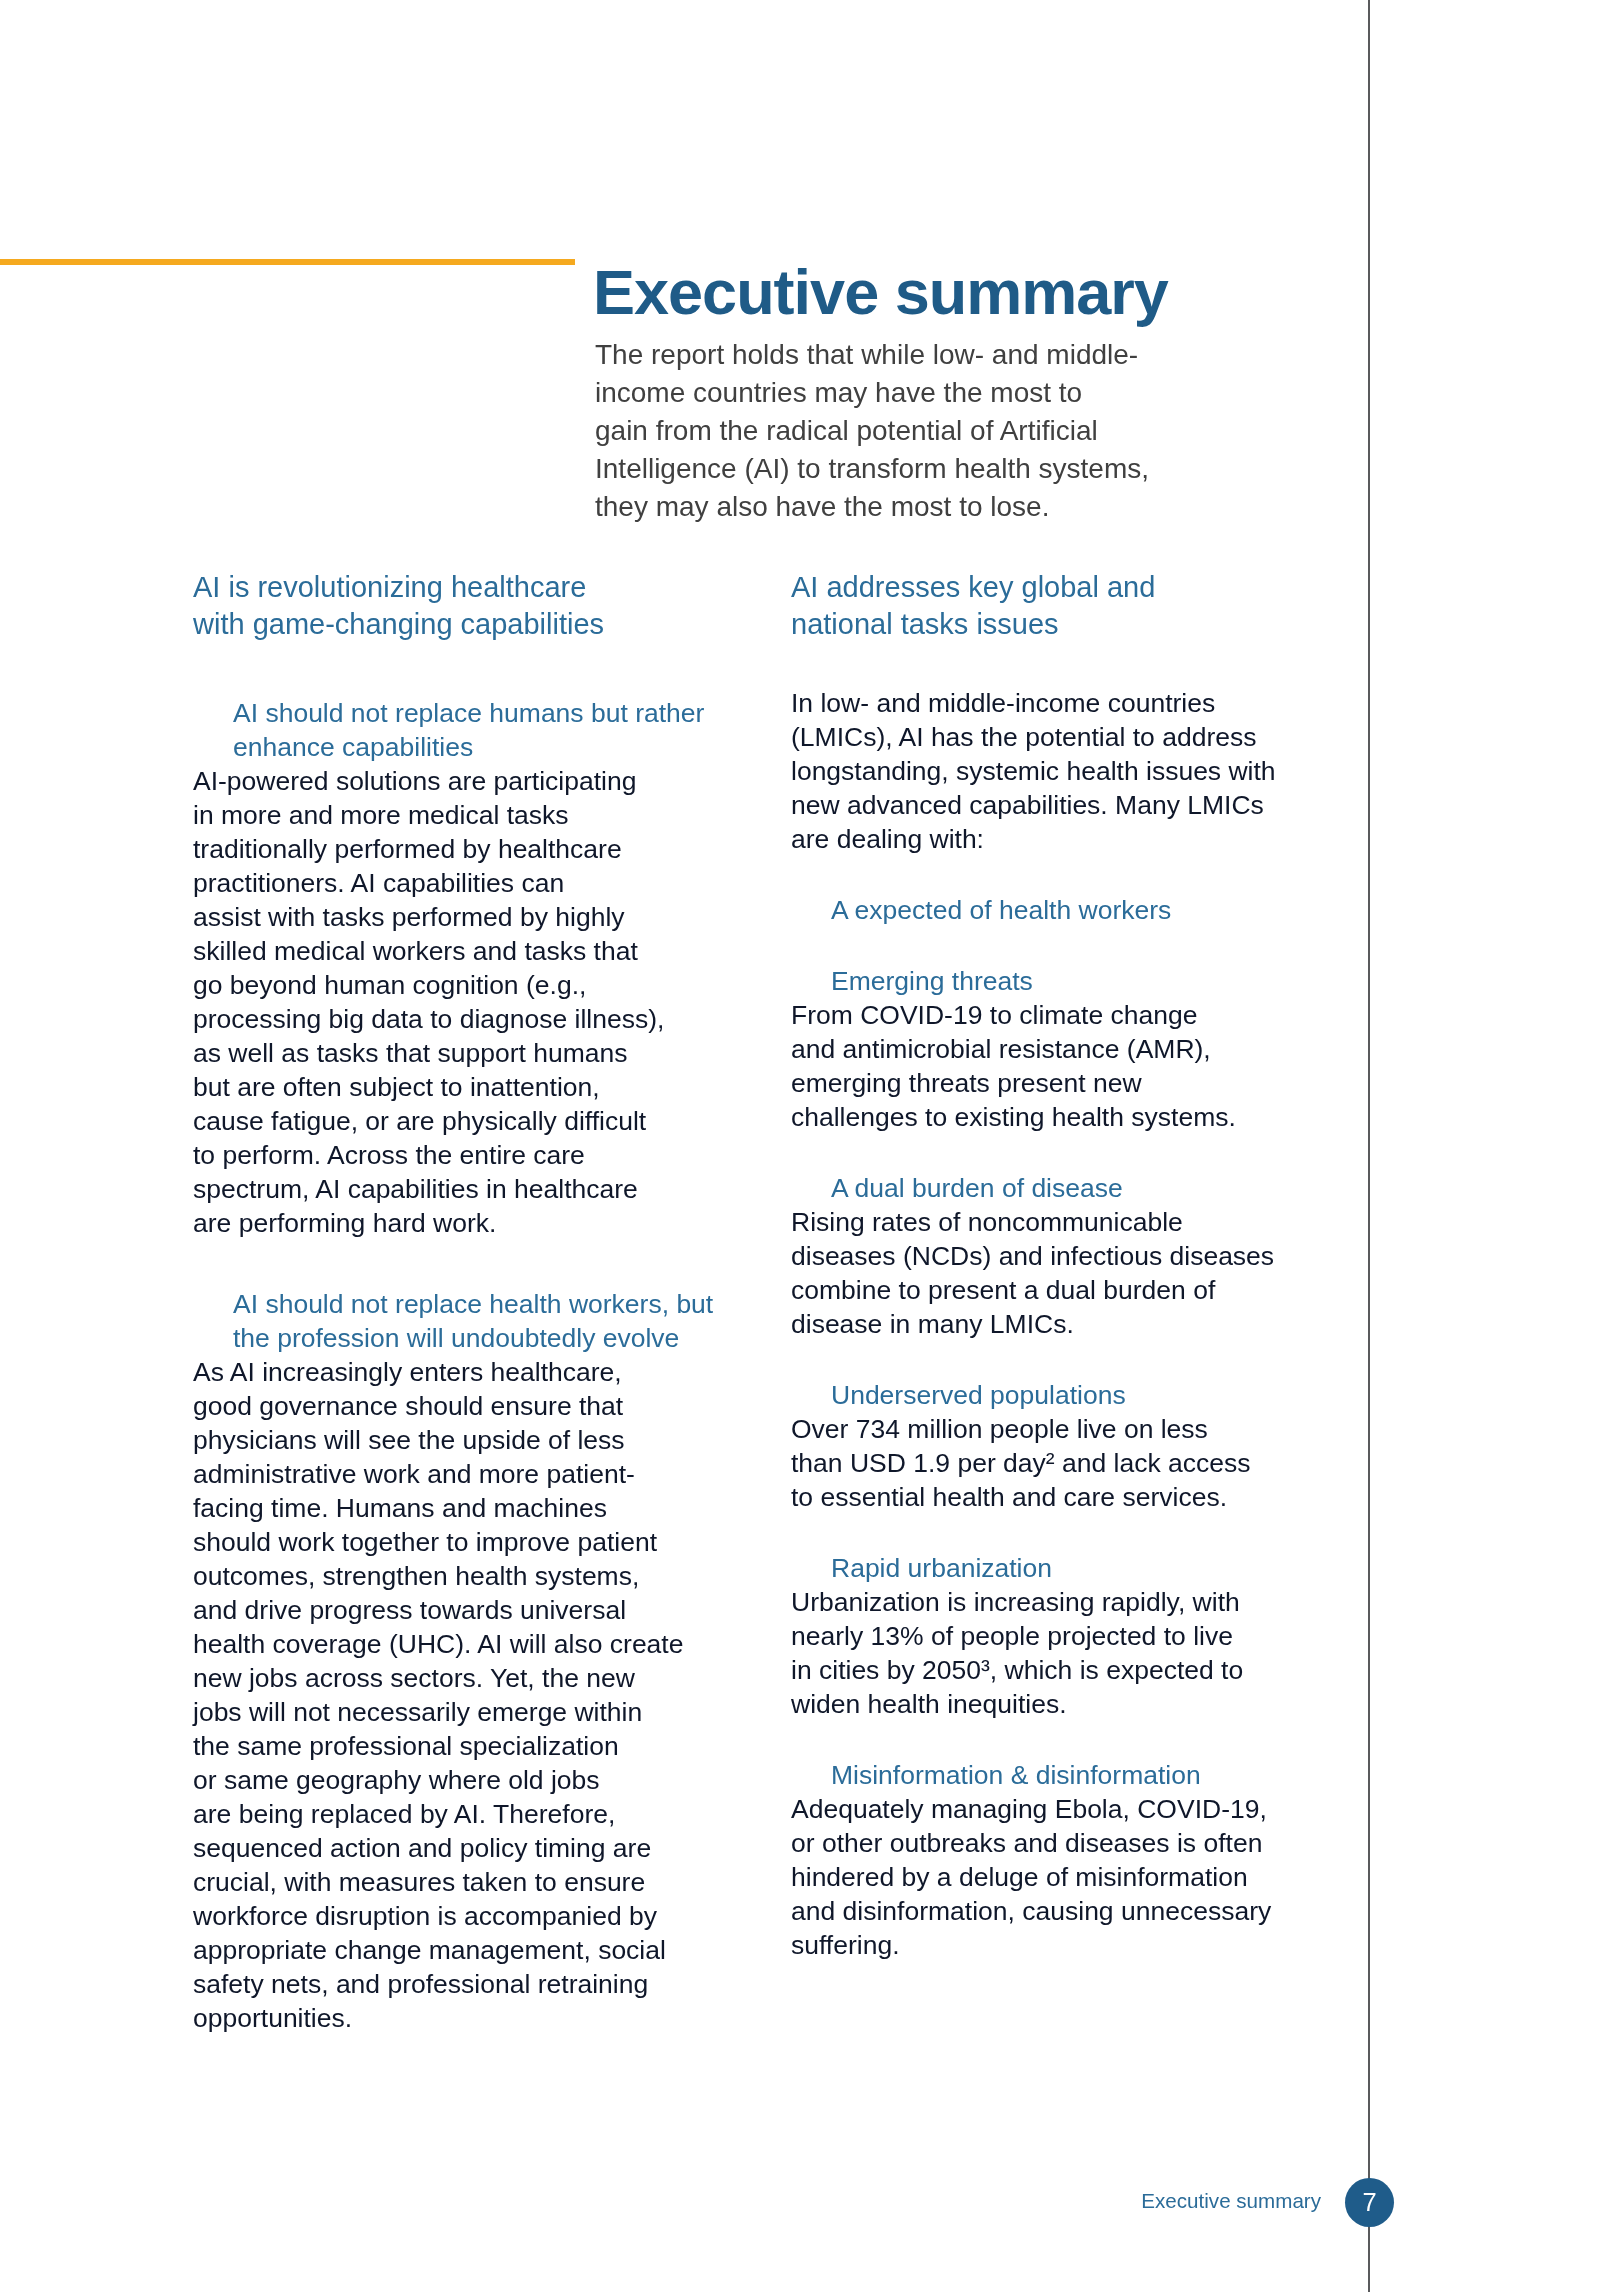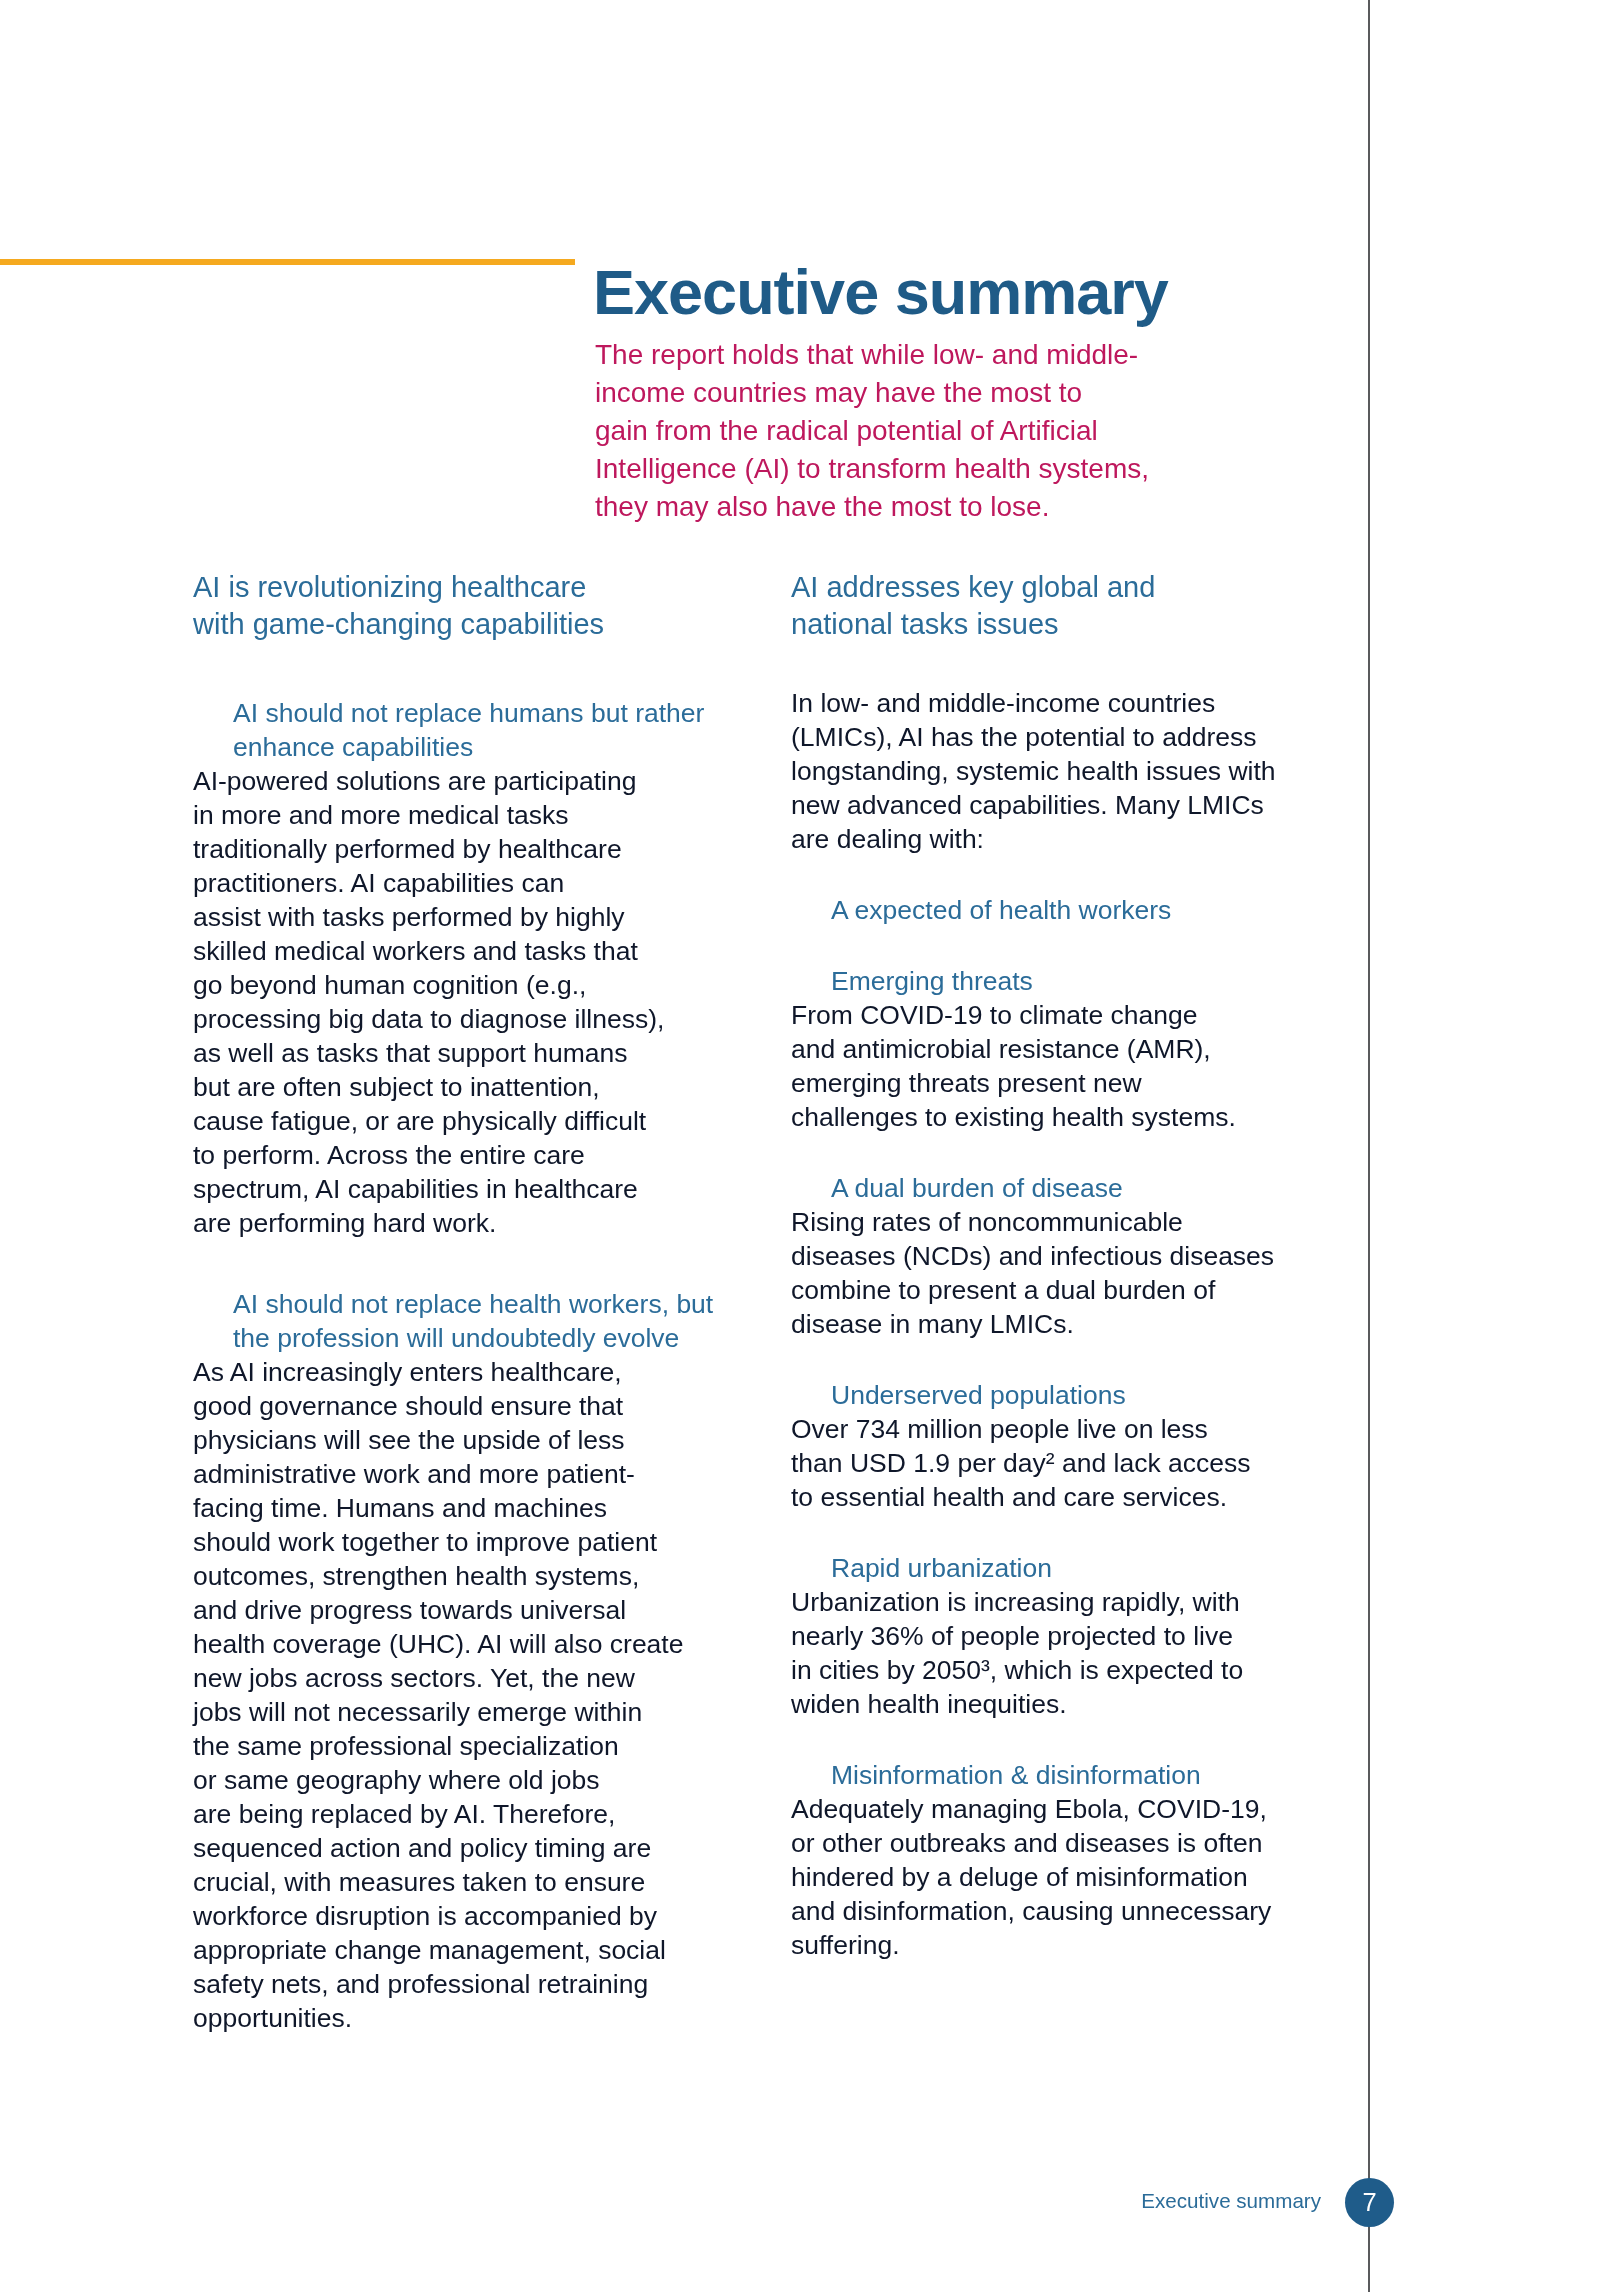--- a/index.html
+++ b/index.html
@@ -47,21 +47,21 @@
     color: #1f5b87;
   }
 
   #intro {
     position: absolute;
     left: 595px;
     top: 336px;
     width: 706px;
     font-size: 28px;
     line-height: 38px;
-    color: #be185d;
+    color: #404040;
   }
 
   .column {
     position: absolute;
     top: 569px;
     width: 561px;
     display: flex;
     flex-direction: column;
     gap: 40px;
   }
@@ -207,21 +207,21 @@
     </div>
     <div class="section">
       <div class="sub-heading">Underserved populations</div>
       <div class="body-text pre">Over 734 million people live on less
 than USD 1.9 per day² and lack access
 to essential health and care services.</div>
     </div>
     <div class="section">
       <div class="sub-heading">Rapid urbanization</div>
       <div class="body-text pre">Urbanization is increasing rapidly, with
-nearly 36% of people projected to live
+nearly 13% of people projected to live
 in cities by 2050³, which is expected to
 widen health inequities.</div>
     </div>
     <div class="section">
       <div class="sub-heading">Misinformation &amp; disinformation</div>
       <div class="body-text pre">Adequately managing Ebola, COVID-19,
 or other outbreaks and diseases is often
 hindered by a deluge of misinformation
 and disinformation, causing unnecessary
 suffering.</div>

